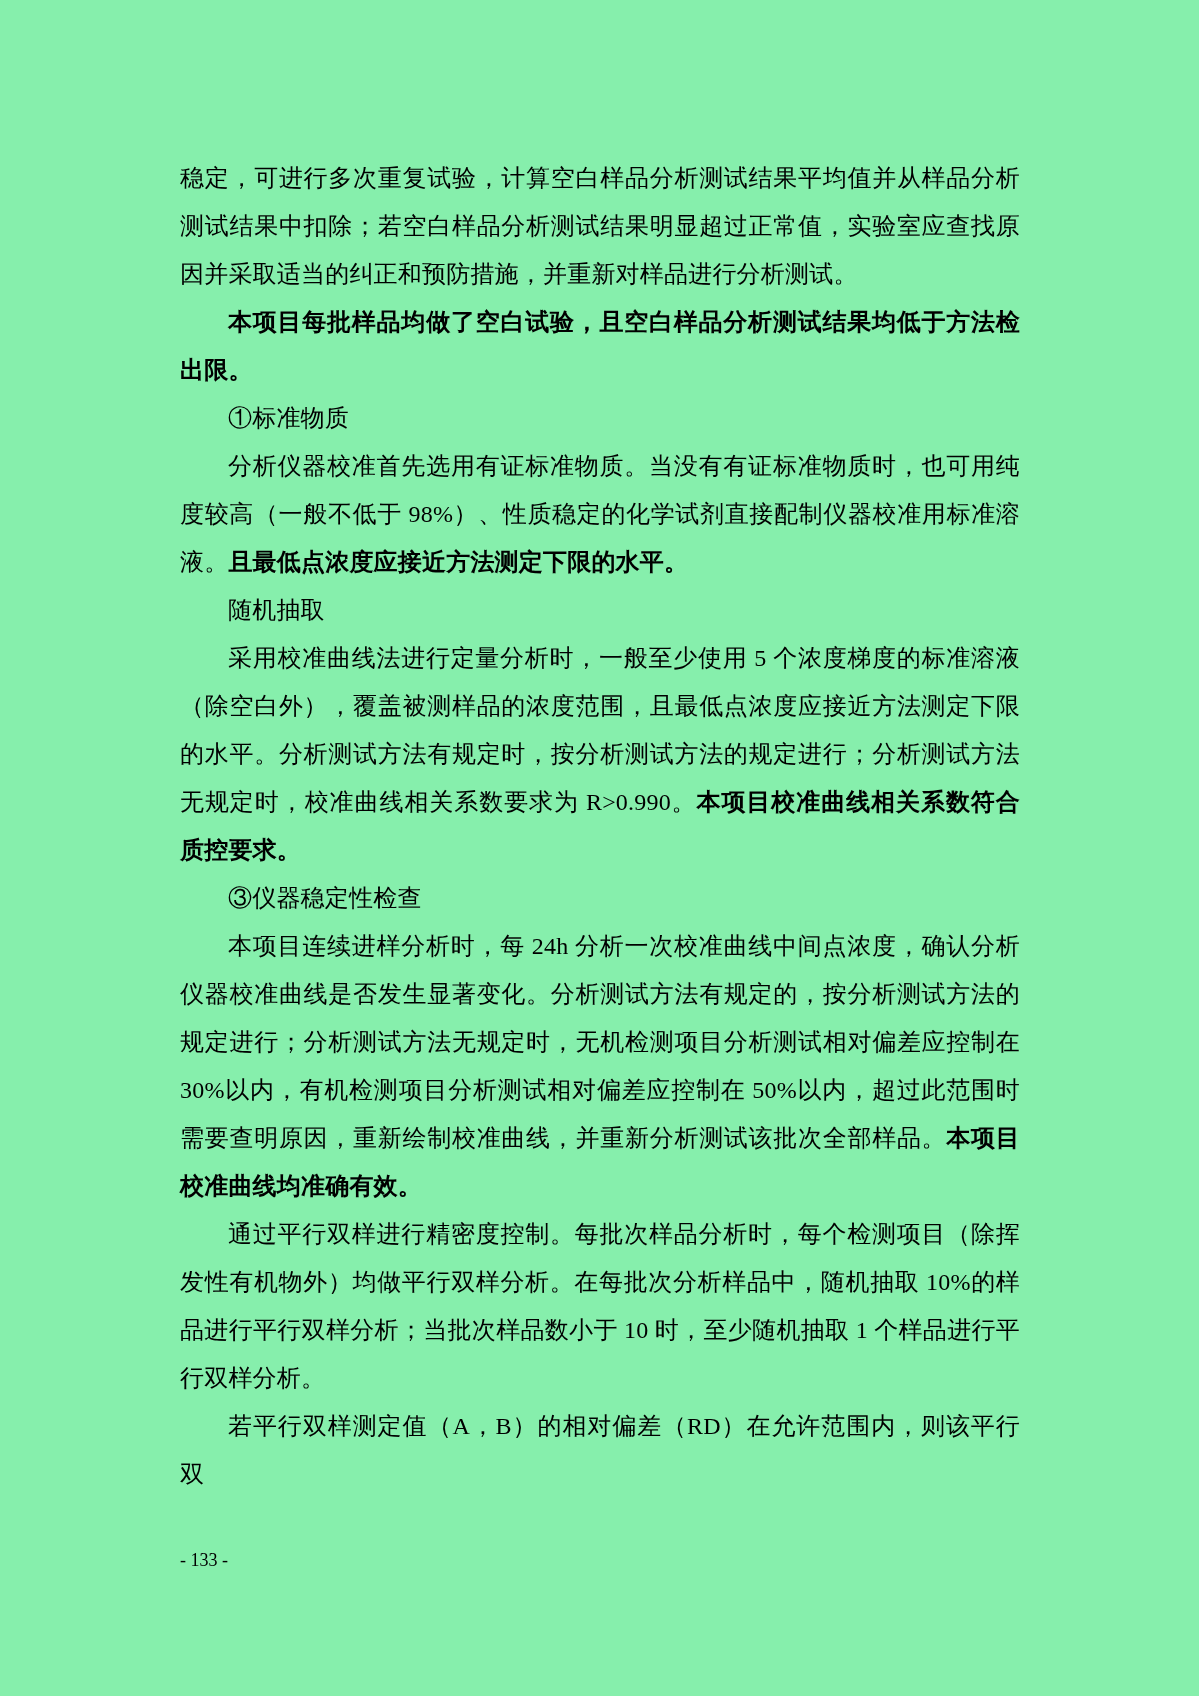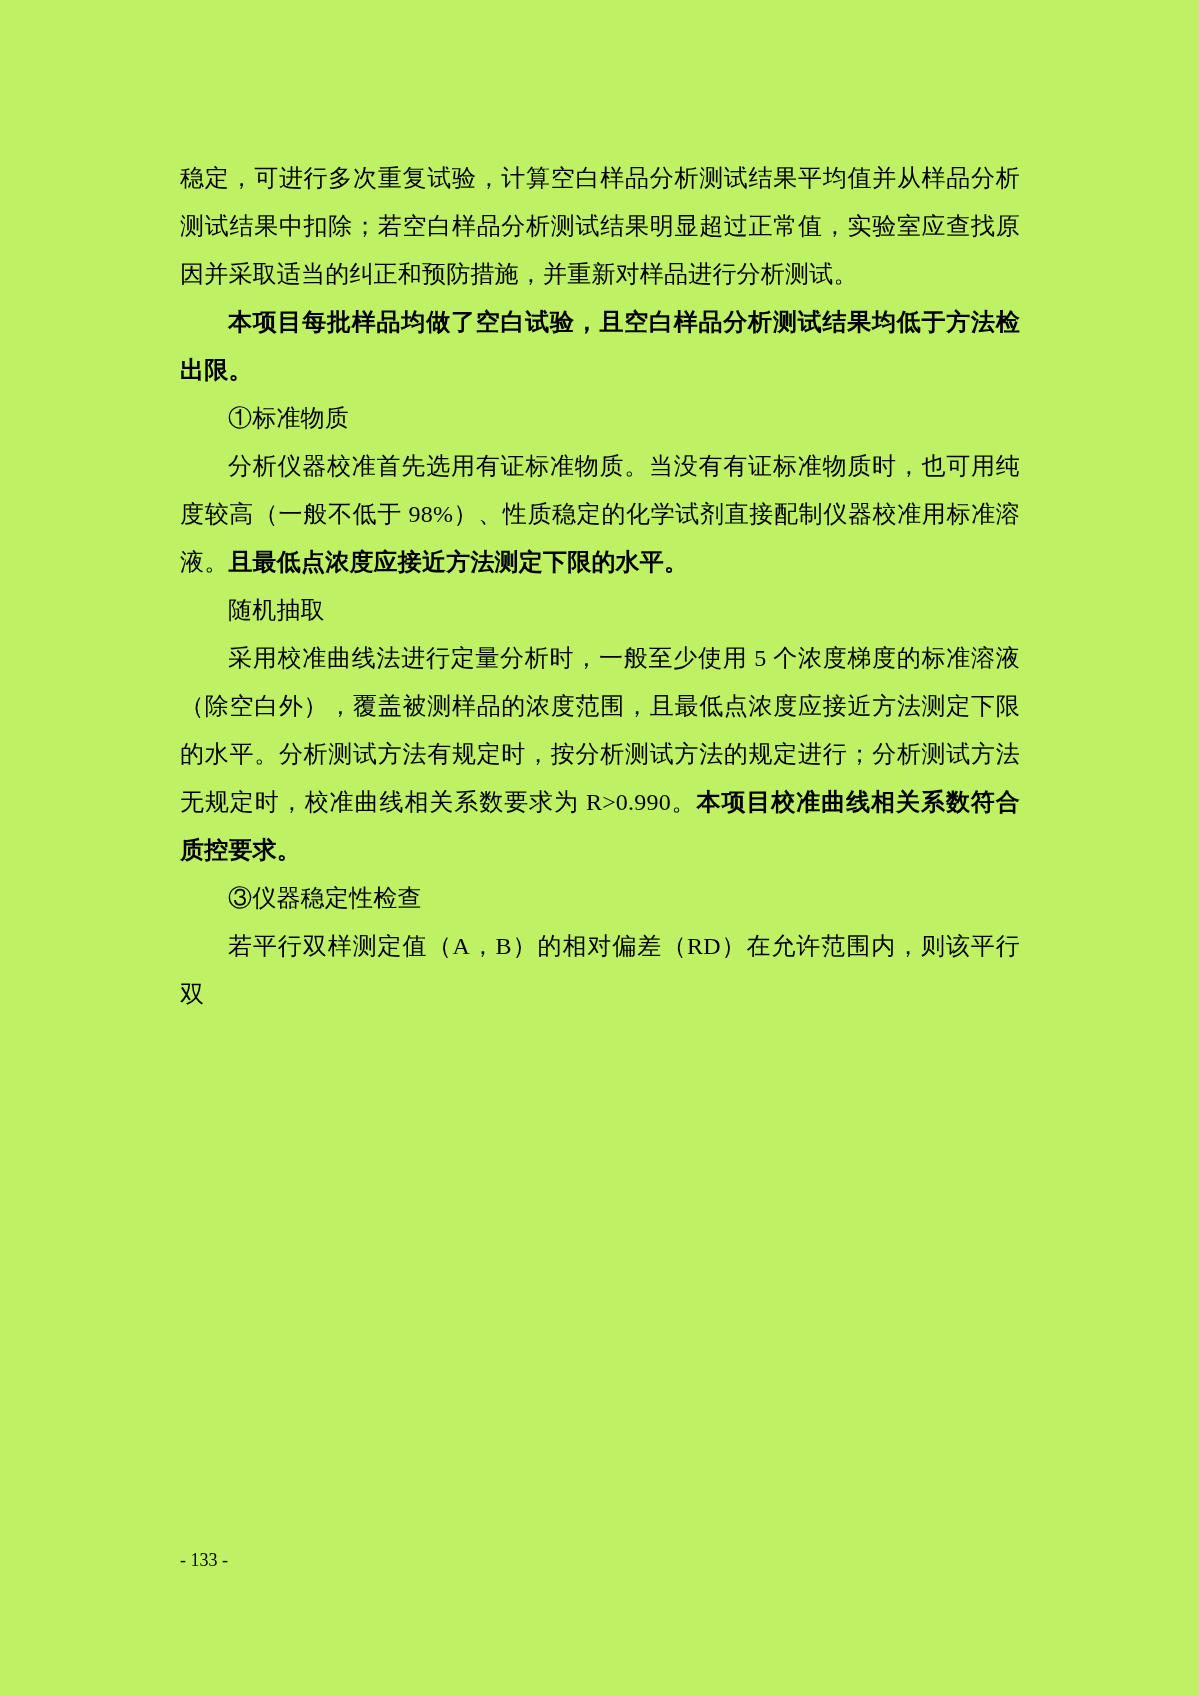--- a/index.html
+++ b/index.html
@@ -11,21 +11,21 @@
     width: 1199px;
     height: 1696px;
     position: relative;
     overflow: hidden;
     font-family: "Liberation Serif", "DejaVu Serif", serif;
     color: #000000;
   }
   .page {
     position: absolute;
     inset: 0;
-    background: #bef264;
+    background: #86efac;
   }
   .doc-body {
     position: absolute;
     left: 180px;
     top: 154px;
     width: 840px;
     font-size: 24px;
     line-height: 48px;
     text-align: justify;
     text-align-last: left;
@@ -56,16 +56,18 @@
 
 <div class="page">
   <div class="doc-body">
       <p><span>稳定，可进行多次重复试验，计算空白样品分析测试结果平均值并从样品分析测试结果中扣除；若空白样品分析测试结果明显超过正常值，实验室应查找原因并采取适当的纠正和预防措施，并重新对样品进行分析测试。</span></p>
       <p class="indent"><span class="bold">本项目每批样品均做了空白试验，且空白样品分析测试结果均低于方法检出限。</span></p>
       <p class="indent"><span>①标准物质</span></p>
       <p class="indent"><span>分析仪器校准首先选用有证标准物质。当没有有证标准物质时，也可用纯度较高（一般不低于 98%）、性质稳定的化学试剂直接配制仪器校准用标准溶液。</span><span class="bold">且最低点浓度应接近方法测定下限的水平。</span></p>
       <p class="indent"><span>随机抽取</span></p>
       <p class="indent"><span>采用校准曲线法进行定量分析时，一般至少使用 5 个浓度梯度的标准溶液（除空白外），覆盖被测样品的浓度范围，且最低点浓度应接近方法测定下限的水平。分析测试方法有规定时，按分析测试方法的规定进行；分析测试方法无规定时，校准曲线相关系数要求为 R&gt;0.990。</span><span class="bold">本项目校准曲线相关系数符合质控要求。</span></p>
       <p class="indent"><span>③仪器稳定性检查</span></p>
+      <p class="indent"><span>本项目连续进样分析时，每 24h 分析一次校准曲线中间点浓度，确认分析仪器校准曲线是否发生显著变化。分析测试方法有规定的，按分析测试方法的规定进行；分析测试方法无规定时，无机检测项目分析测试相对偏差应控制在 30%以内，有机检测项目分析测试相对偏差应控制在 50%以内，超过此范围时需要查明原因，重新绘制校准曲线，并重新分析测试该批次全部样品。</span><span class="bold">本项目校准曲线均准确有效。</span></p>
+      <p class="indent"><span>通过平行双样进行精密度控制。每批次样品分析时，每个检测项目（除挥发性有机物外）均做平行双样分析。在每批次分析样品中，随机抽取 10%的样品进行平行双样分析；当批次样品数小于 10 时，至少随机抽取 1 个样品进行平行双样分析。</span></p>
       <p class="indent"><span>若平行双样测定值（A，B）的相对偏差（RD）在允许范围内，则该平行双</span></p>
     </div>
   <div class="page-footer">- 133 -</div>
 </div>
 
 </body></html>

